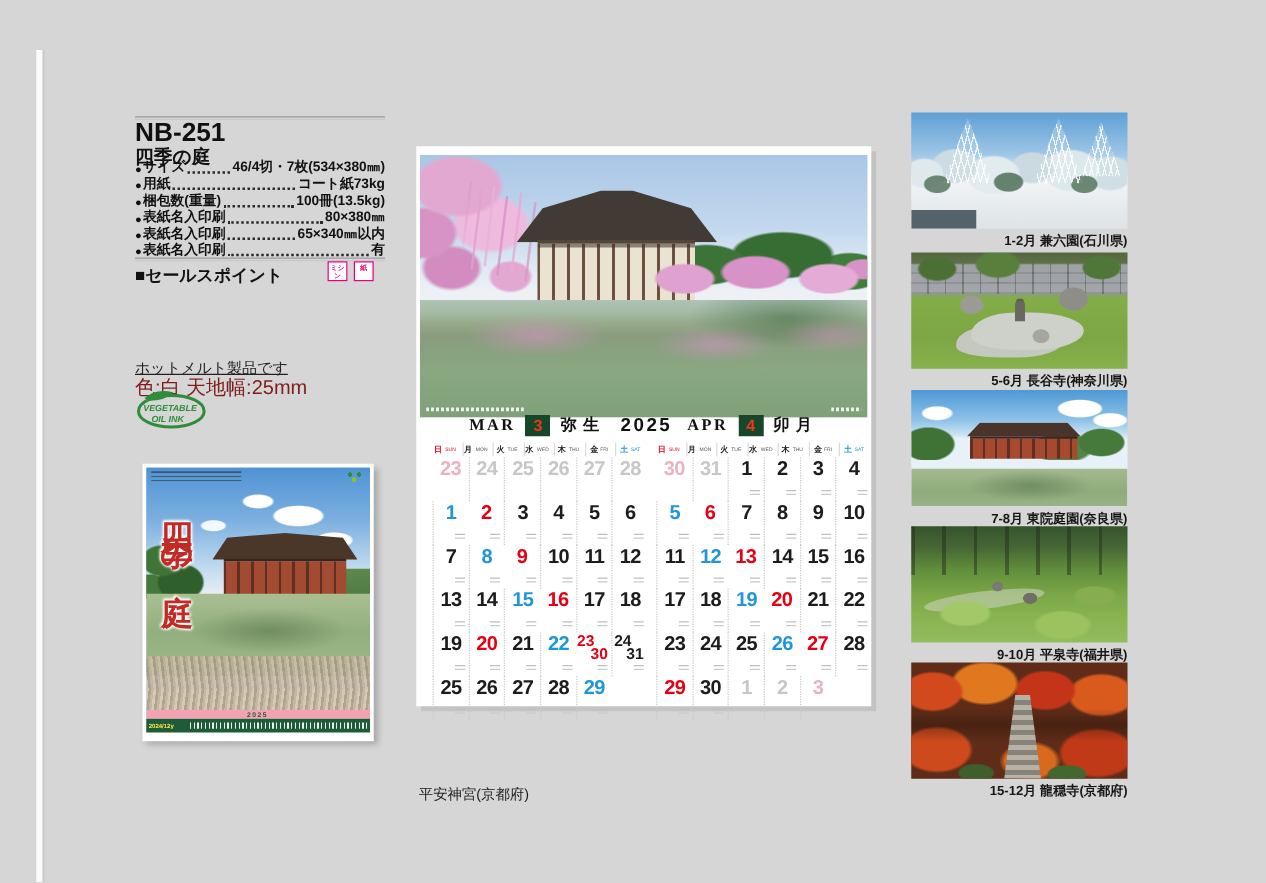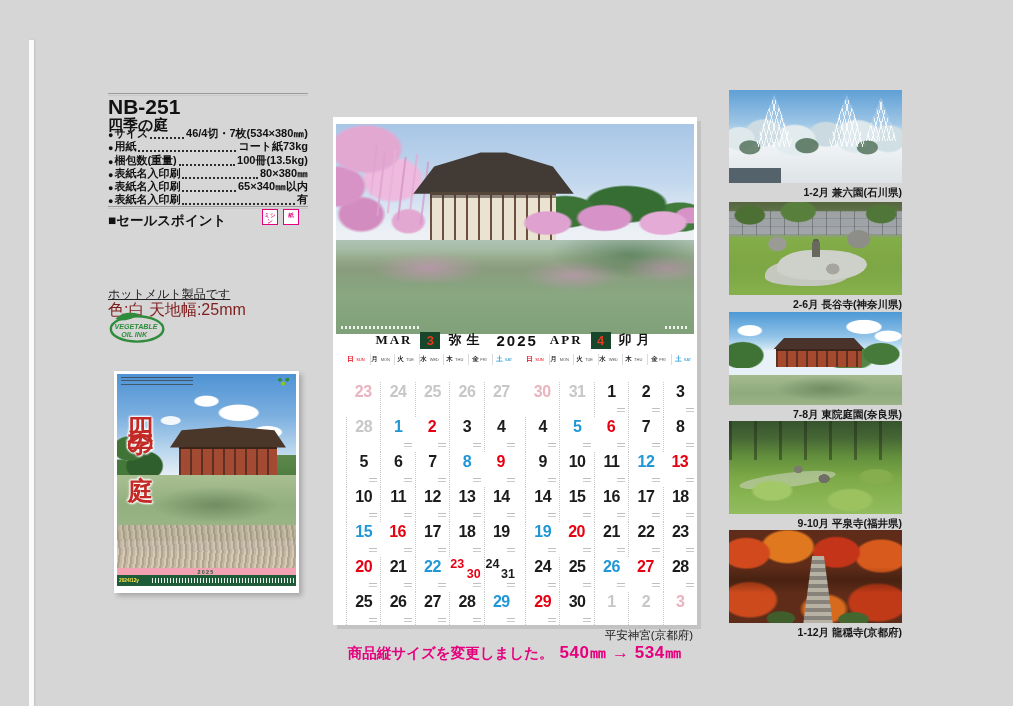--- a/index.html
+++ b/index.html
@@ -73,21 +73,21 @@
   .c-pink{position:relative;width:179px;height:7px;background:#f2a2b2;display:flex;align-items:center;justify-content:center;}
   .c-year{display:inline-block;font-size:9px;font-weight:bold;color:#1e5c38;letter-spacing:2px;transform:scale(.6);}
   .c-green{position:relative;width:179px;height:11px;background:#1e5c38;display:flex;align-items:center;padding:0 2px;box-sizing:border-box;}
   .c-ed{display:inline-block;font-size:8px;font-weight:bold;color:#ffe84a;transform:scale(.6);transform-origin:left center;white-space:nowrap;}
   .c-nums{position:relative;flex:1;height:5px;background:
      repeating-linear-gradient(90deg,rgba(255,255,255,.9) 0 1px,rgba(255,255,255,0) 1px 3px);}
 
   
   .headline{left:333px;top:86px;width:364px;text-align:center;font-family:"Liberation Serif","DejaVu Serif",serif;
      font-size:23px;font-weight:bold;letter-spacing:1px;color:#141414;}
-  .calpage{left:333px;top:117px;width:364px;height:508px;background:#fff;box-shadow:4px 4px 0 #c3c3c3;}
+  .calpage{left:333px;top:117px;width:364px;height:448px;background:#fff;box-shadow:4px 4px 0 #c3c3c3;}
   .photo{left:3px;top:7px;width:358px;height:210px;overflow:hidden;background:
      linear-gradient(180deg,#a9c6e6 0%,#c3d8ee 28%,#e0eaf4 44%,#edf1f5 52%);}
   .p-treeR{right:0;top:22%;width:50%;height:36%;background:
      radial-gradient(52px 26px at 28% 55%,#3c7438 58%,rgba(0,0,0,0) 64%),
      radial-gradient(66px 30px at 62% 45%,#356d33 58%,rgba(0,0,0,0) 64%),
      radial-gradient(44px 24px at 92% 62%,#417c3c 58%,rgba(0,0,0,0) 64%),
      radial-gradient(40px 20px at 10% 75%,#2e6030 58%,rgba(0,0,0,0) 64%);}
   .p-blosL{left:-4%;top:0;width:44%;height:66%;background:
      radial-gradient(60px 40px at 28% 18%,#e3a8d2 55%,rgba(0,0,0,0) 63%),
      radial-gradient(46px 34px at 10% 45%,#d893c6 55%,rgba(0,0,0,0) 63%),
@@ -130,31 +130,31 @@
 
   .month{top:237px;width:172px;}
   .m0{left:13px;} .m1{left:192px;}
   .wkrow{display:grid;grid-template-columns:repeat(7,1fr);height:11px;}
   .wk{display:flex;align-items:center;justify-content:center;border-right:1px solid #dcdcdc;overflow:hidden;white-space:nowrap;}
   .wk:last-child{border-right:none;}
   .wk .jp{display:inline-block;font-size:9px;font-weight:bold;transform:scale(.72);}
   .wk .en{display:inline-block;font-size:8px;transform:scale(.5);margin-left:-3px;color:#555;}
   .wk.t-sun .jp,.wk.t-sun .en{color:#e60012;}
   .wk.t-sat .jp,.wk.t-sat .en{color:#1f97d6;}
-  .grid{display:grid;grid-template-columns:repeat(5,1fr);grid-auto-rows:35px;width:172px;margin-top:17px;}
+  .grid{display:grid;grid-template-columns:repeat(6,1fr);grid-auto-rows:35px;width:172px;margin-top:1px;}
   .cell{position:relative;border-left:1px dotted #c9c9c9;box-sizing:border-box;}
   .cell:nth-child(7n+1){border-left:none;}
   .dd{display:block;text-align:center;font-size:16px;font-weight:bold;line-height:18px;margin-top:1px;letter-spacing:-0.5px;}
   .d1{position:absolute;left:1px;top:0;font-size:12.5px;font-weight:bold;}
   .d2{position:absolute;right:3px;top:10px;font-size:12.5px;font-weight:bold;}
   .t-sun,.t-hol{color:#e60012;} .t-sat{color:#1f97d6;} .t-wd{color:#1c1c1c;}
   .t-out{color:#c7c7c7;} .t-outs{color:#e9b3bf;}
   .rk{position:absolute;right:3px;bottom:8px;width:8px;height:1px;background:#bfbfbf;box-shadow:0 3px 0 #cacaca;}
 
-  .maincap{left:335px;top:628px;width:358px;text-align:right;font-size:11.5px;color:#1a1a1a;}
+  .maincap{left:335px;top:628px;width:358px;font-size:11.5px;color:#1a1a1a;}
   .sizenote{left:318px;top:641px;width:394px;text-align:center;color:#e5007d;font-weight:bold;white-space:nowrap;}
   .sn-a{font-size:14.5px;} .sn-b{font-size:17px;margin-left:6px;letter-spacing:.5px;}
 
   
   .thumb{left:729px;width:173px;height:93px;overflow:hidden;background:#888;}
   .tcap{left:729px;width:173px;text-align:right;font-size:10.5px;font-weight:bold;color:#161616;}
 
   .t1{background:linear-gradient(180deg,#5fa0d6 0%,#9ec6e6 36%,#d8e8f2 52%,#f1f4f6 60%,#e6ebee 80%,#dde3e6 100%);}
   .t1 .b1{left:0;top:26%;width:100%;height:48%;background:
      radial-gradient(26px 20px at 6% 55%,#dfe9ec 55%,rgba(0,0,0,0) 62%),
@@ -687,41 +687,38 @@
           </div>
           <div class="cell">
             <span class="dd t-outs">3</span>
           </div>
         </div>
     </div>
   </div>
 
   <div class="abs maincap">平安神宮(京都府)</div>
 
-  <div class="abs sizenote">
-    <span class="sn-a">商品縦サイズを変更しました。</span><span class="sn-b">540㎜ → 534㎜</span>
-  </div>
 
   <div id="thumbs">
       <div class="abs thumb t1" style="top: 90px;">
         <b class="b1"></b>
         <b class="b2"></b>
         <b class="b3"></b>
         <b class="b4"></b>
         <b class="b5"></b>
       </div>
       <div class="abs tcap" style="top: 186px;">1-2月 兼六園(石川県)</div>
       <div class="abs thumb t2" style="top: 202px;">
         <b class="b1"></b>
         <b class="b2"></b>
         <b class="b3"></b>
         <b class="b4"></b>
         <b class="b5"></b>
       </div>
-      <div class="abs tcap" style="top: 298px;">2-6月 長谷寺(神奈川県)</div>
+      <div class="abs tcap" style="top: 298px;">5-6月 長谷寺(神奈川県)</div>
       <div class="abs thumb t3" style="top: 312px;">
         <b class="b1"></b>
         <b class="b2"></b>
         <b class="b3"></b>
         <b class="b4"></b>
         <b class="b5"></b>
       </div>
       <div class="abs tcap" style="top: 408px;">7-8月 東院庭園(奈良県)</div>
       <div class="abs thumb t4" style="top: 421px;">
         <b class="b1"></b>
@@ -729,16 +726,16 @@
         <b class="b3"></b>
         <b class="b4"></b>
       </div>
       <div class="abs tcap" style="top: 517px;">9-10月 平泉寺(福井県)</div>
       <div class="abs thumb t5" style="top: 530px;">
         <b class="b1"></b>
         <b class="b2"></b>
         <b class="b3"></b>
         <b class="b4"></b>
       </div>
-      <div class="abs tcap" style="top: 626px;">1-12月 龍穏寺(京都府)</div>
+      <div class="abs tcap" style="top: 626px;">15-12月 龍穏寺(京都府)</div>
     </div>
 
 </div>
 
 </body></html>

